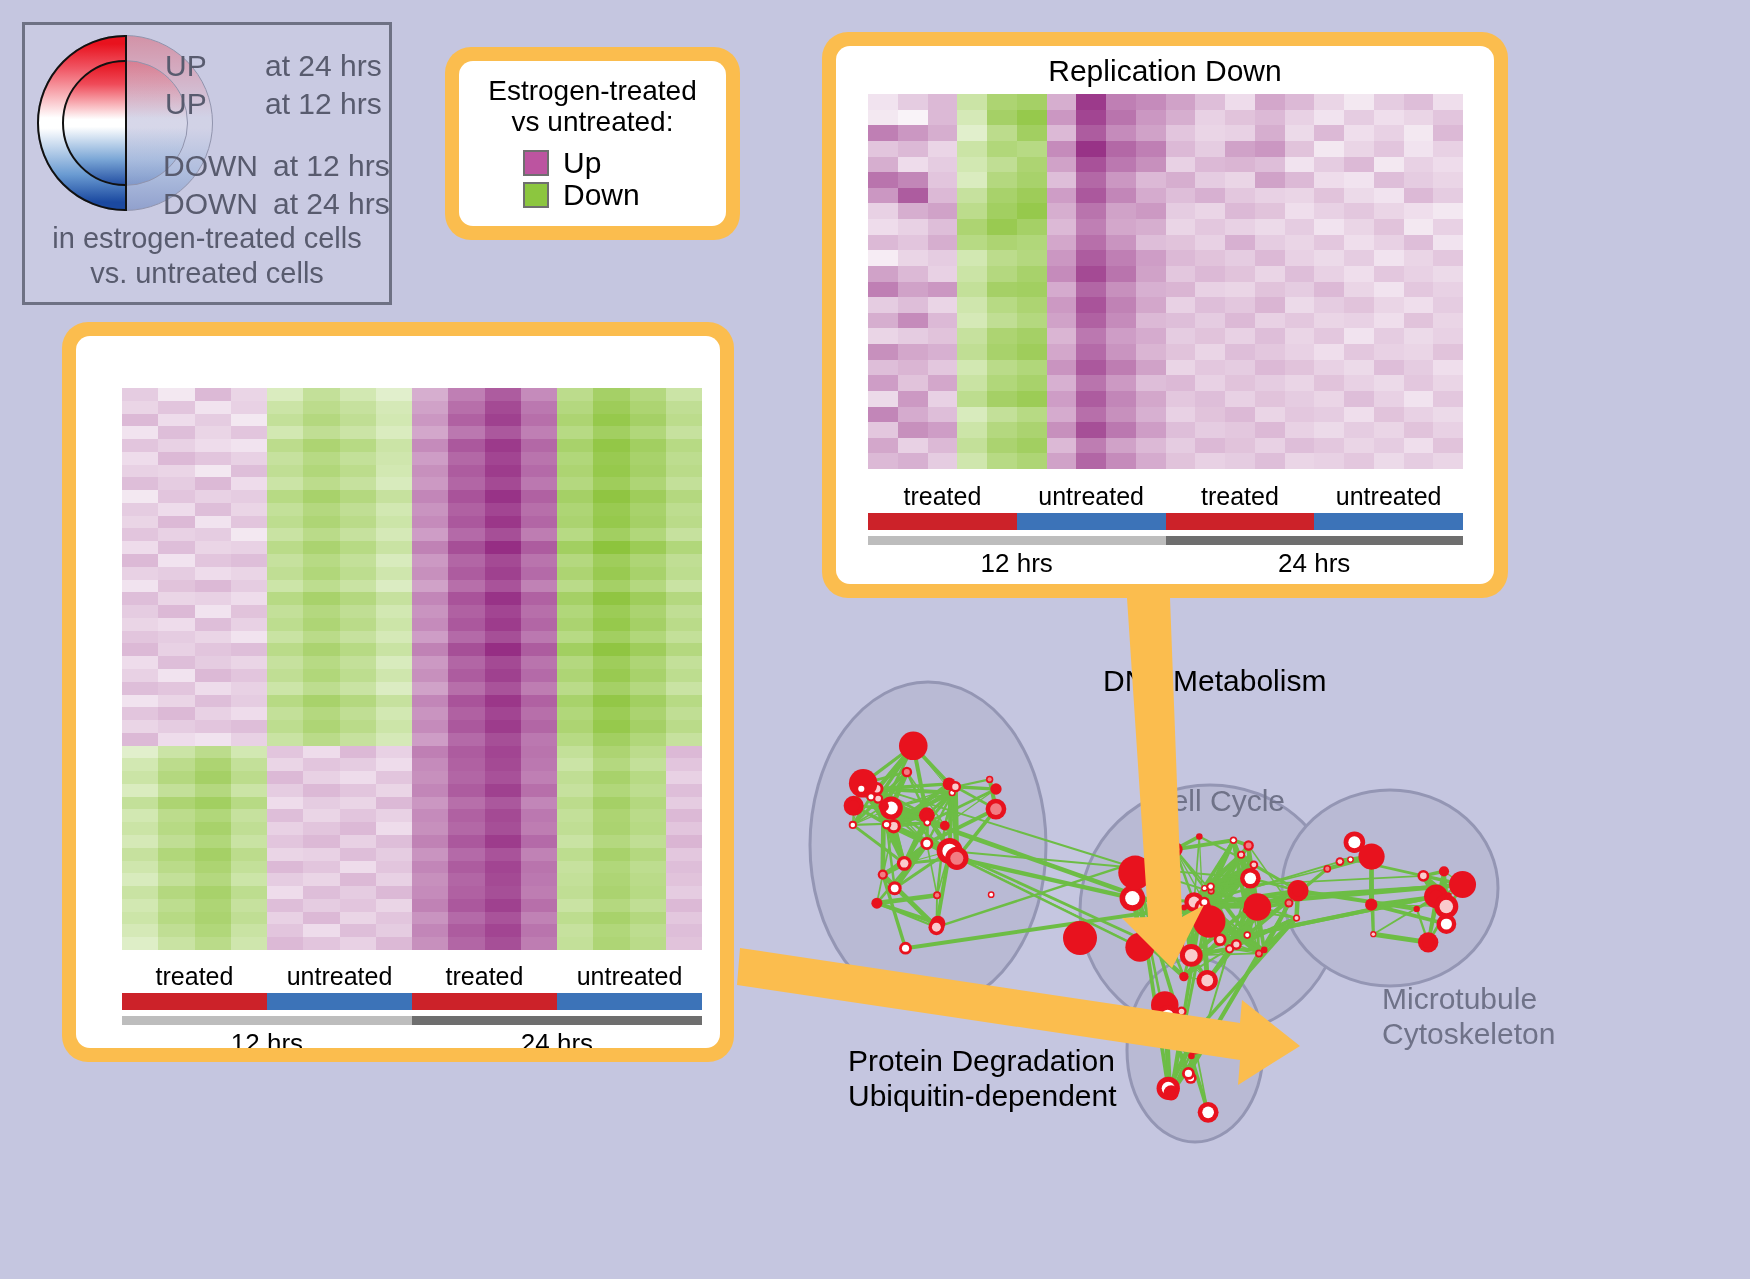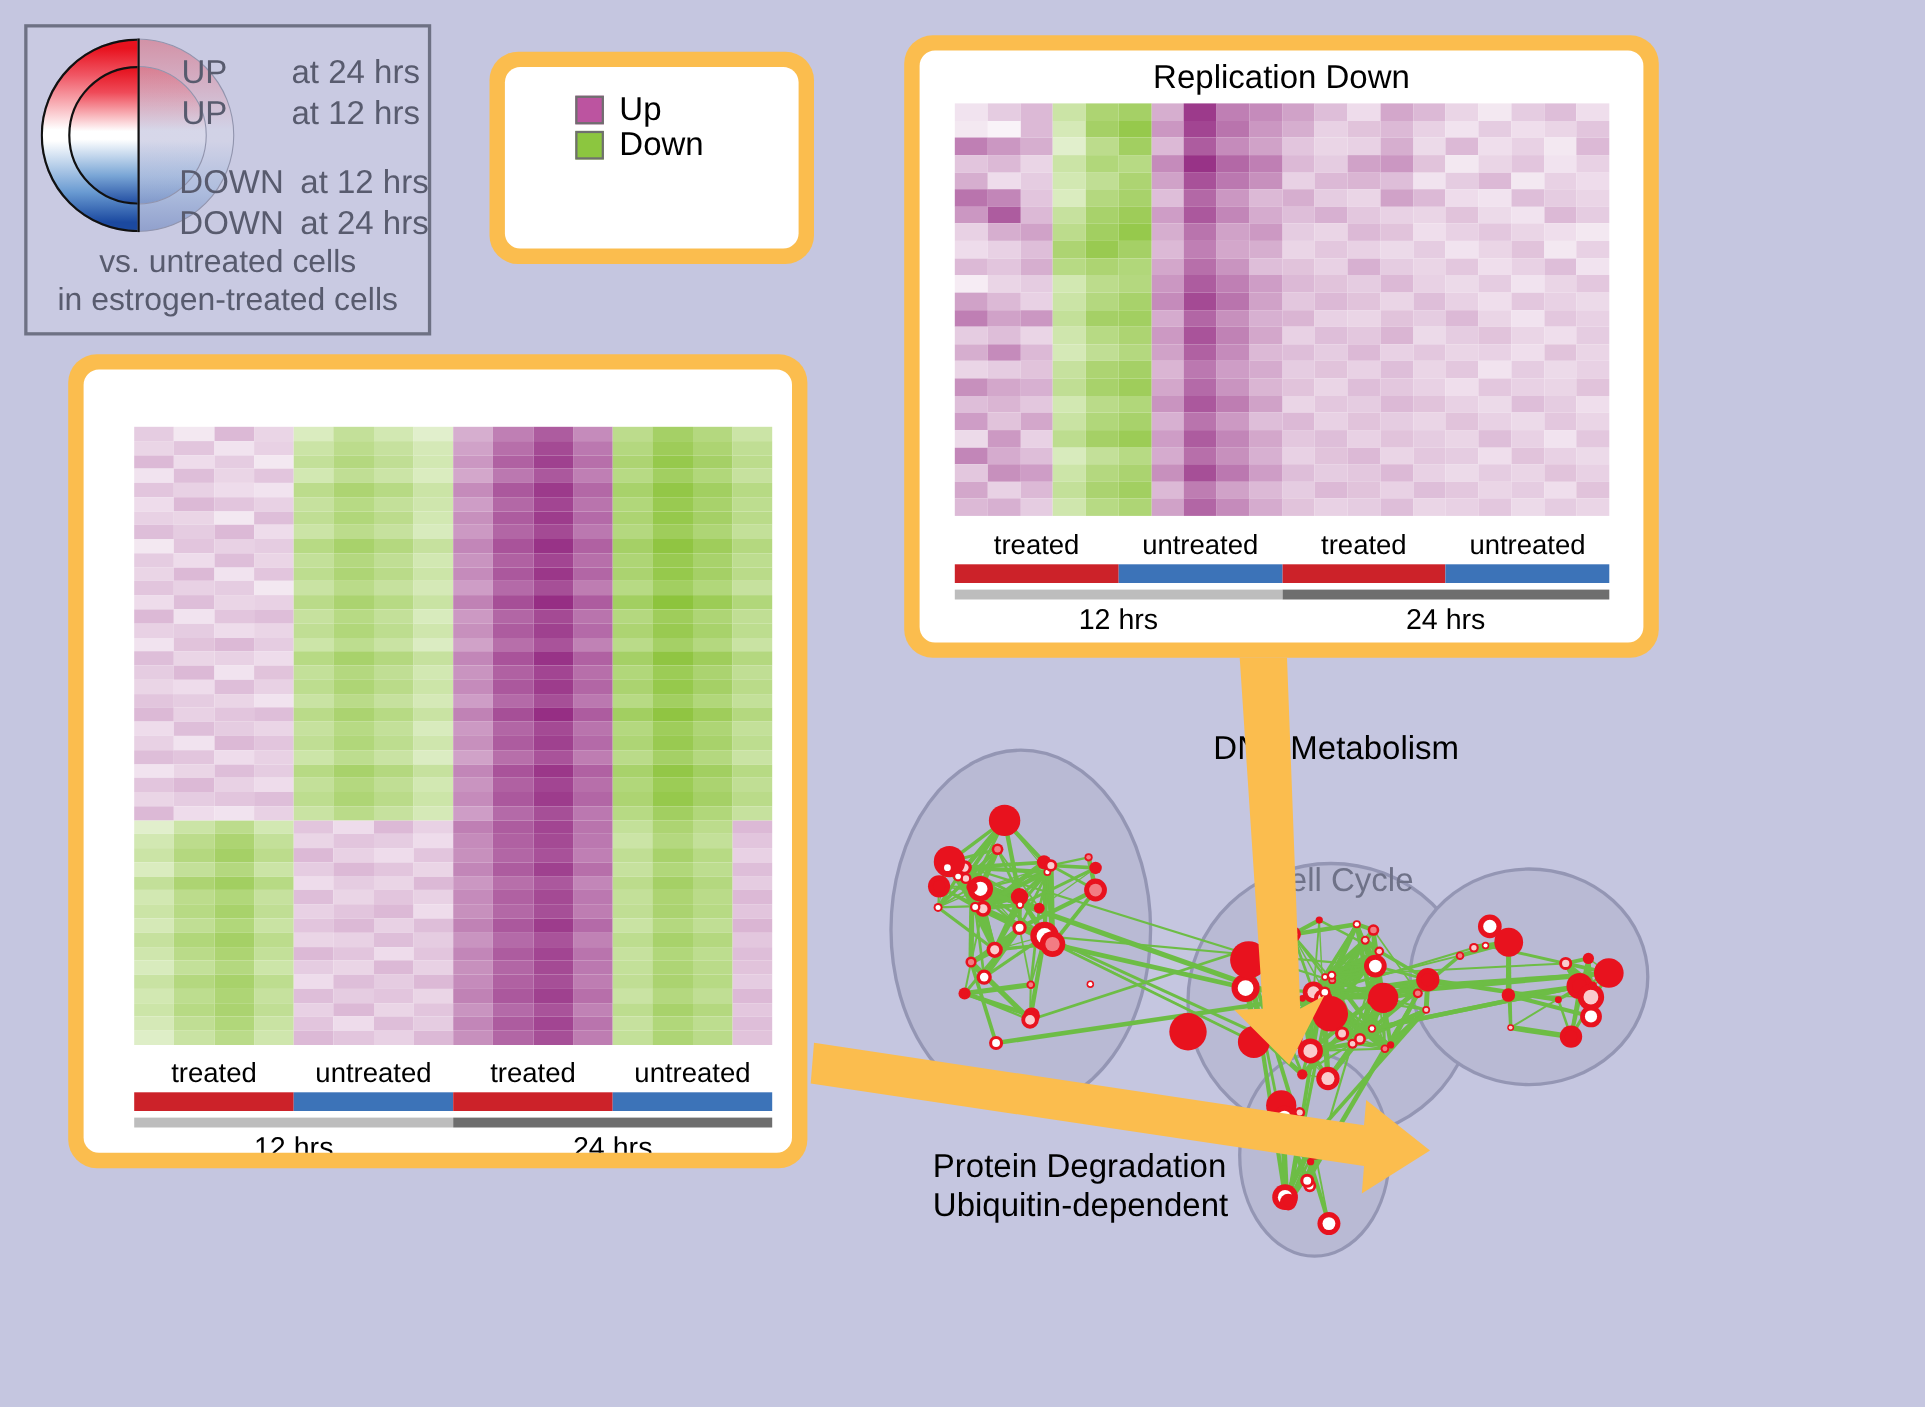--- a/index.html
+++ b/index.html
@@ -119,27 +119,31 @@
     <div class="key-term" style="left:140px;top:62px;">UP</div>
     <div class="key-row" style="left:240px;top:62px;">at 12 hrs</div>
 
     <div class="key-term" style="left:138px;top:124px;">DOWN</div>
     <div class="key-row" style="left:248px;top:124px;">at 12 hrs</div>
 
     <div class="key-term" style="left:138px;top:162px;">DOWN</div>
     <div class="key-row" style="left:248px;top:162px;">at 24 hrs</div>
 
     <div class="footnote">
+      <div>in estrogen-treated cells</div>
       <div>vs. untreated cells</div>
-      <div>in estrogen-treated cells</div>
     </div>
   </div>
 
   <div class="card" id="legendcard">
     <div class="inner">
+      <div class="legend-title">
+        <div>Estrogen-treated</div>
+        <div>vs untreated:</div>
+      </div>
       <div class="legend-rows">
         <div class="legend-row">
           <span class="sw" id="sw-up" style="background: rgb(188, 84, 160);"></span>
           <span class="legend-lab">Up</span>
         </div>
         <div class="legend-row">
           <span class="sw" id="sw-down" style="background: rgb(140, 198, 63);"></span>
           <span class="legend-lab">Down</span>
         </div>
       </div>
@@ -2153,20 +2157,24 @@
           <circle cx="387.63241009117206" cy="395.4177336797727" r="5.75752807999469" fill="#ffffff"></circle>
         </g>
         <g>
           <circle cx="300" cy="318" r="17" fill="#e8121e"></circle>
         </g>
       </g>
   </svg>
 
   <div class="netlabel" id="lab-dna">DNA Metabolism</div>
   <div class="netlabel" id="lab-cc">Cell Cycle</div>
+  <div class="netlabel" id="lab-mt">
+    <div>Microtubule</div>
+    <div>Cytoskeleton</div>
+  </div>
   <div class="netlabel" id="lab-ub">
     <div>Protein Degradation</div>
     <div>Ubiquitin-dependent</div>
   </div>
 
   <svg class="arrows" viewBox="0 0 1750 1279">
     <polygon fill="#fbbd4e" points="1127,598 1170,598 1182,917 1204,905 1172,968 1122,918 1148,917"></polygon>
     <polygon fill="#fbbd4e" points="740,948 1240,1023 1242,1000 1300,1046 1238,1085 1240,1060 737,985"></polygon>
   </svg>
 </div>

